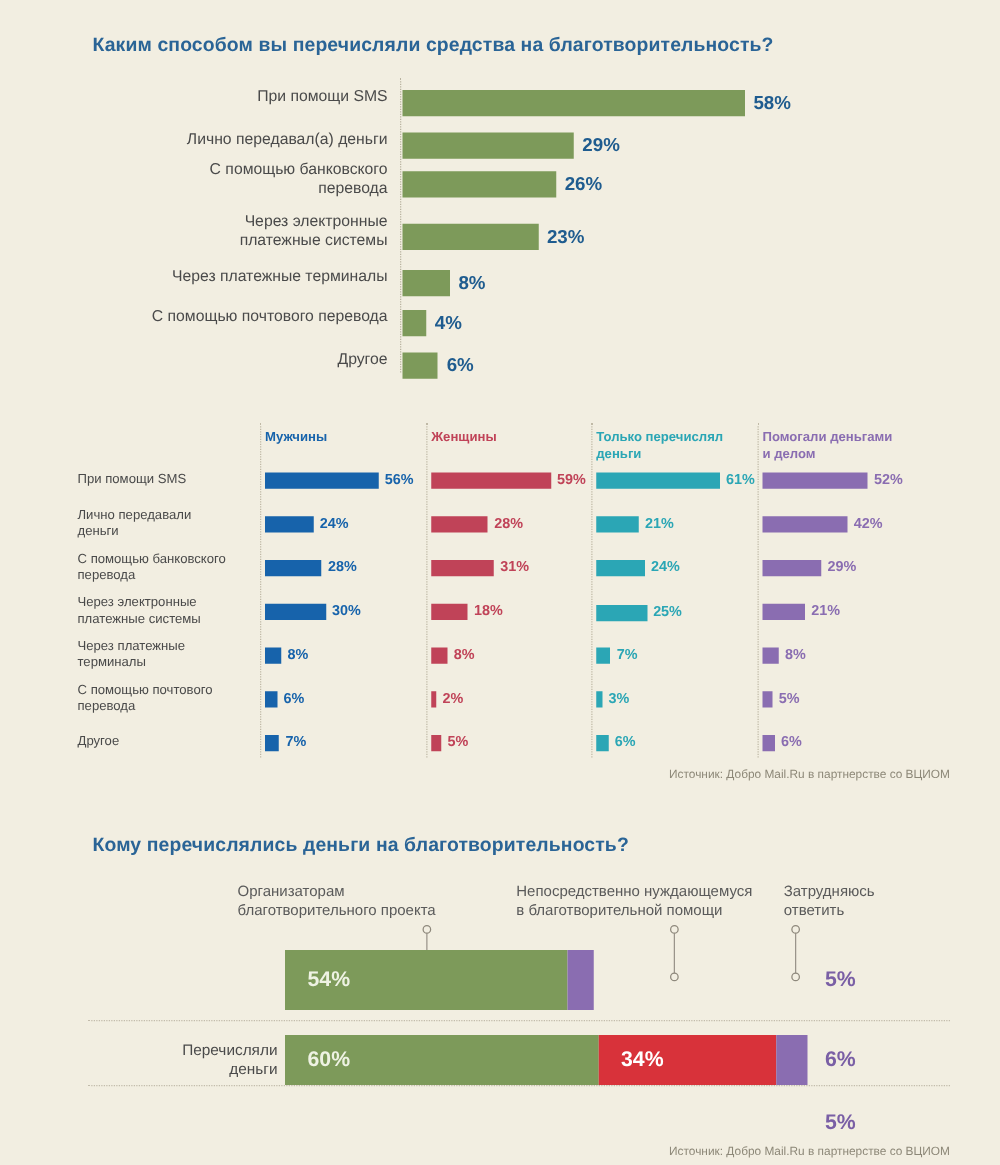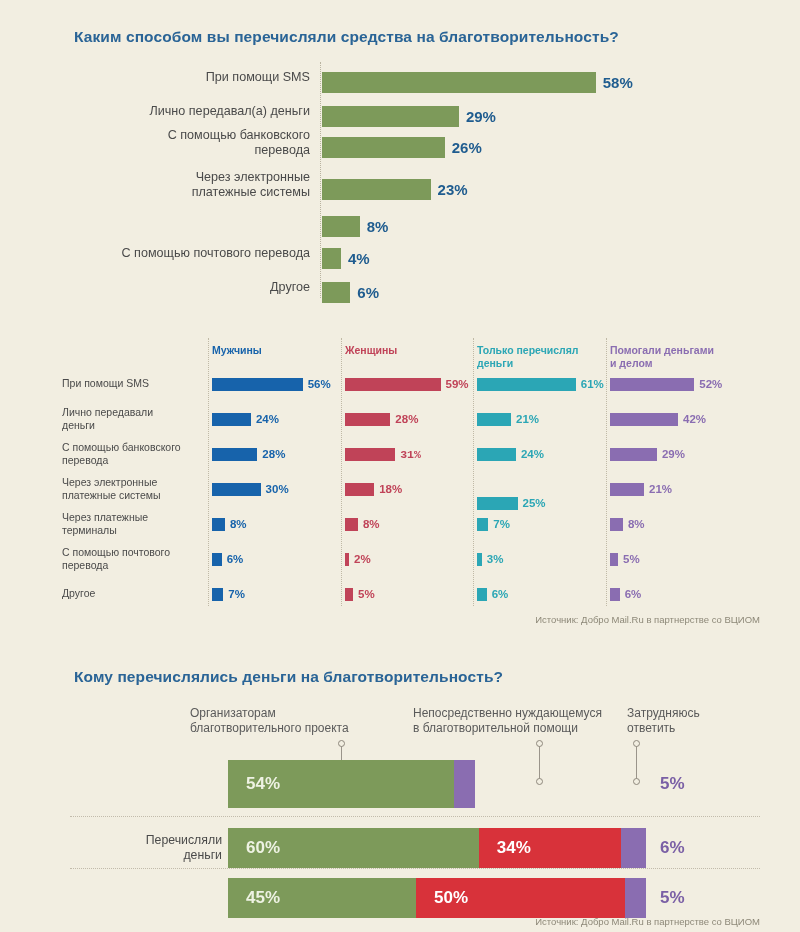--- a/index.html
+++ b/index.html
@@ -257,20 +257,23 @@
           <div class="c1-label two-line">
             <div>Через электронные</div>
             <div>платежные системы</div>
           </div>
           <div class="c1-barwrap">
             <div class="c1-bar" style="width: 108.56px; background: rgb(125, 154, 90);"></div>
             <div class="c1-val" style="color: rgb(31, 92, 143);">23%</div>
           </div>
         </div>
         <div class="c1-row" style="top: 152px;">
+          <div class="c1-label">
+            <div>Через платежные терминалы</div>
+          </div>
           <div class="c1-barwrap">
             <div class="c1-bar" style="width: 37.76px; background: rgb(125, 154, 90);"></div>
             <div class="c1-val" style="color: rgb(31, 92, 143);">8%</div>
           </div>
         </div>
         <div class="c1-row" style="top: 184px;">
           <div class="c1-label">
             <div>С помощью почтового перевода</div>
           </div>
           <div class="c1-barwrap">
@@ -373,21 +376,21 @@
         <div class="c2-cell" style="left: 345px; top: 48px;">
           <div class="c2-bar" style="width: 95.58px; background: rgb(192, 67, 88);"></div>
           <div class="c2-val" style="color: rgb(192, 67, 88);">59%</div>
         </div>
         <div class="c2-cell" style="left: 345px; top: 83px;">
           <div class="c2-bar" style="width: 45.36px; background: rgb(192, 67, 88);"></div>
           <div class="c2-val" style="color: rgb(192, 67, 88);">28%</div>
         </div>
         <div class="c2-cell" style="left: 345px; top: 118px;">
           <div class="c2-bar" style="width: 50.22px; background: rgb(192, 67, 88);"></div>
-          <div class="c2-val" style="color: rgb(192, 67, 88); font-family: Liberation Mono, monospace;">31%</div>
+          <div class="c2-val" style="color: rgb(192, 67, 88);">31%</div>
         </div>
         <div class="c2-cell" style="left: 345px; top: 153px;">
           <div class="c2-bar" style="width: 29.16px; background: rgb(192, 67, 88);"></div>
           <div class="c2-val" style="color: rgb(192, 67, 88);">18%</div>
         </div>
         <div class="c2-cell" style="left: 345px; top: 188px;">
           <div class="c2-bar" style="width: 12.96px; background: rgb(192, 67, 88);"></div>
           <div class="c2-val" style="color: rgb(192, 67, 88);">8%</div>
         </div>
         <div class="c2-cell" style="left: 345px; top: 223px;">
@@ -403,21 +406,21 @@
           <div class="c2-val" style="color: rgb(43, 166, 181);">61%</div>
         </div>
         <div class="c2-cell" style="left: 477px; top: 83px;">
           <div class="c2-bar" style="width: 34.02px; background: rgb(43, 166, 181);"></div>
           <div class="c2-val" style="color: rgb(43, 166, 181);">21%</div>
         </div>
         <div class="c2-cell" style="left: 477px; top: 118px;">
           <div class="c2-bar" style="width: 38.88px; background: rgb(43, 166, 181);"></div>
           <div class="c2-val" style="color: rgb(43, 166, 181);">24%</div>
         </div>
-        <div class="c2-cell" style="left: 477px; top: 167px;">
+        <div class="c2-cell" style="left: 477px; top: 154px;">
           <div class="c2-bar" style="width: 40.5px; background: rgb(43, 166, 181);"></div>
           <div class="c2-val" style="color: rgb(43, 166, 181);">25%</div>
         </div>
         <div class="c2-cell" style="left: 477px; top: 188px;">
           <div class="c2-bar" style="width: 11.34px; background: rgb(43, 166, 181);"></div>
           <div class="c2-val" style="color: rgb(43, 166, 181);">7%</div>
         </div>
         <div class="c2-cell" style="left: 477px; top: 223px;">
           <div class="c2-bar" style="width: 4.86px; background: rgb(43, 166, 181);"></div>
           <div class="c2-val" style="color: rgb(43, 166, 181);">3%</div>
@@ -507,29 +510,20 @@
               <span>60%</span>
             </div>
             <div class="c3-seg" style="width: 142.12px; background: rgb(216, 50, 58);">
               <span>34%</span>
             </div>
             <div class="c3-seg" style="width: 25.08px; background: rgb(138, 109, 177);"></div>
           </div>
           <div class="c3-outval" style="left: 660px; top: 10px;">6%</div>
         </div>
         <div class="c3-row" style="top: 178px; height: 40px;">
-          <div class="c3-stack" style="height: 40px; width: 418px;">
-            <div class="c3-seg seg-green" style="width: 188.1px; background: rgb(125, 154, 90);">
-              <span>45%</span>
-            </div>
-            <div class="c3-seg" style="width: 209px; background: rgb(216, 50, 58);">
-              <span>50%</span>
-            </div>
-            <div class="c3-seg" style="width: 20.9px; background: rgb(138, 109, 177);"></div>
-          </div>
           <div class="c3-outval" style="left: 660px; top: 10px;">5%</div>
         </div>
       </div>
   </div>
 
   <div class="src" id="src-2">Источник: Добро Mail.Ru в партнерстве со ВЦИОМ</div>
 
 </div>
 
 </body></html>

